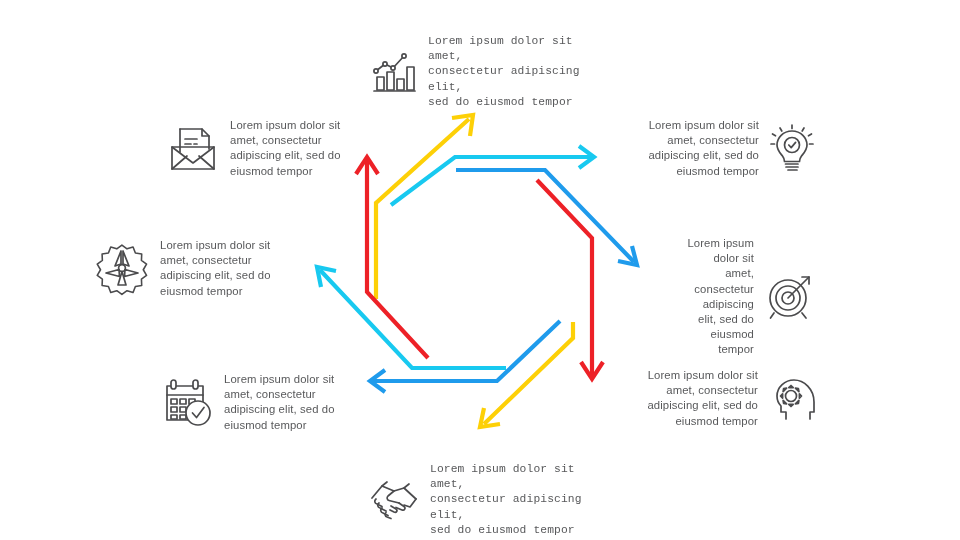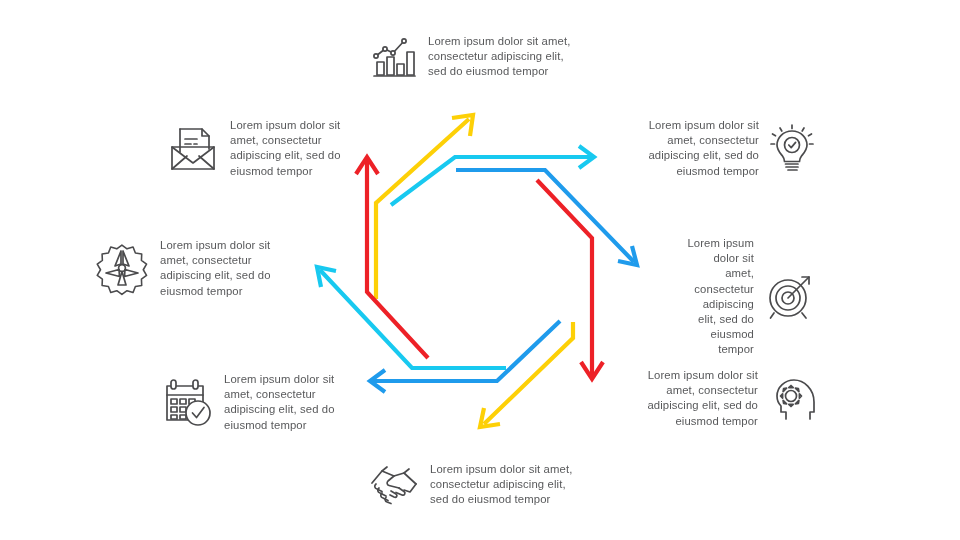--- a/index.html
+++ b/index.html
@@ -22,21 +22,21 @@
     letter-spacing:0.01em;
     white-space:pre-line;
   }
   .icon{flex:0 0 auto;display:block;}
   .icon svg{display:block;}
 
   
   .item.left-side .txt{text-align:left;}
   
   .item.right-side .txt{text-align:right;}
-  .item.center-side .txt{text-align:left;}
+  .item.center-side .txt{text-align:left;font-family:Liberation Mono, monospace;}
 </style>
 </head>
 <body>
 
 <div id="canvas">
 
   <svg class="arrow-svg" viewBox="0 0 960 540">
     <g fill="none" stroke-width="4.2" stroke-linecap="butt" stroke-linejoin="miter">
 
       <g>

